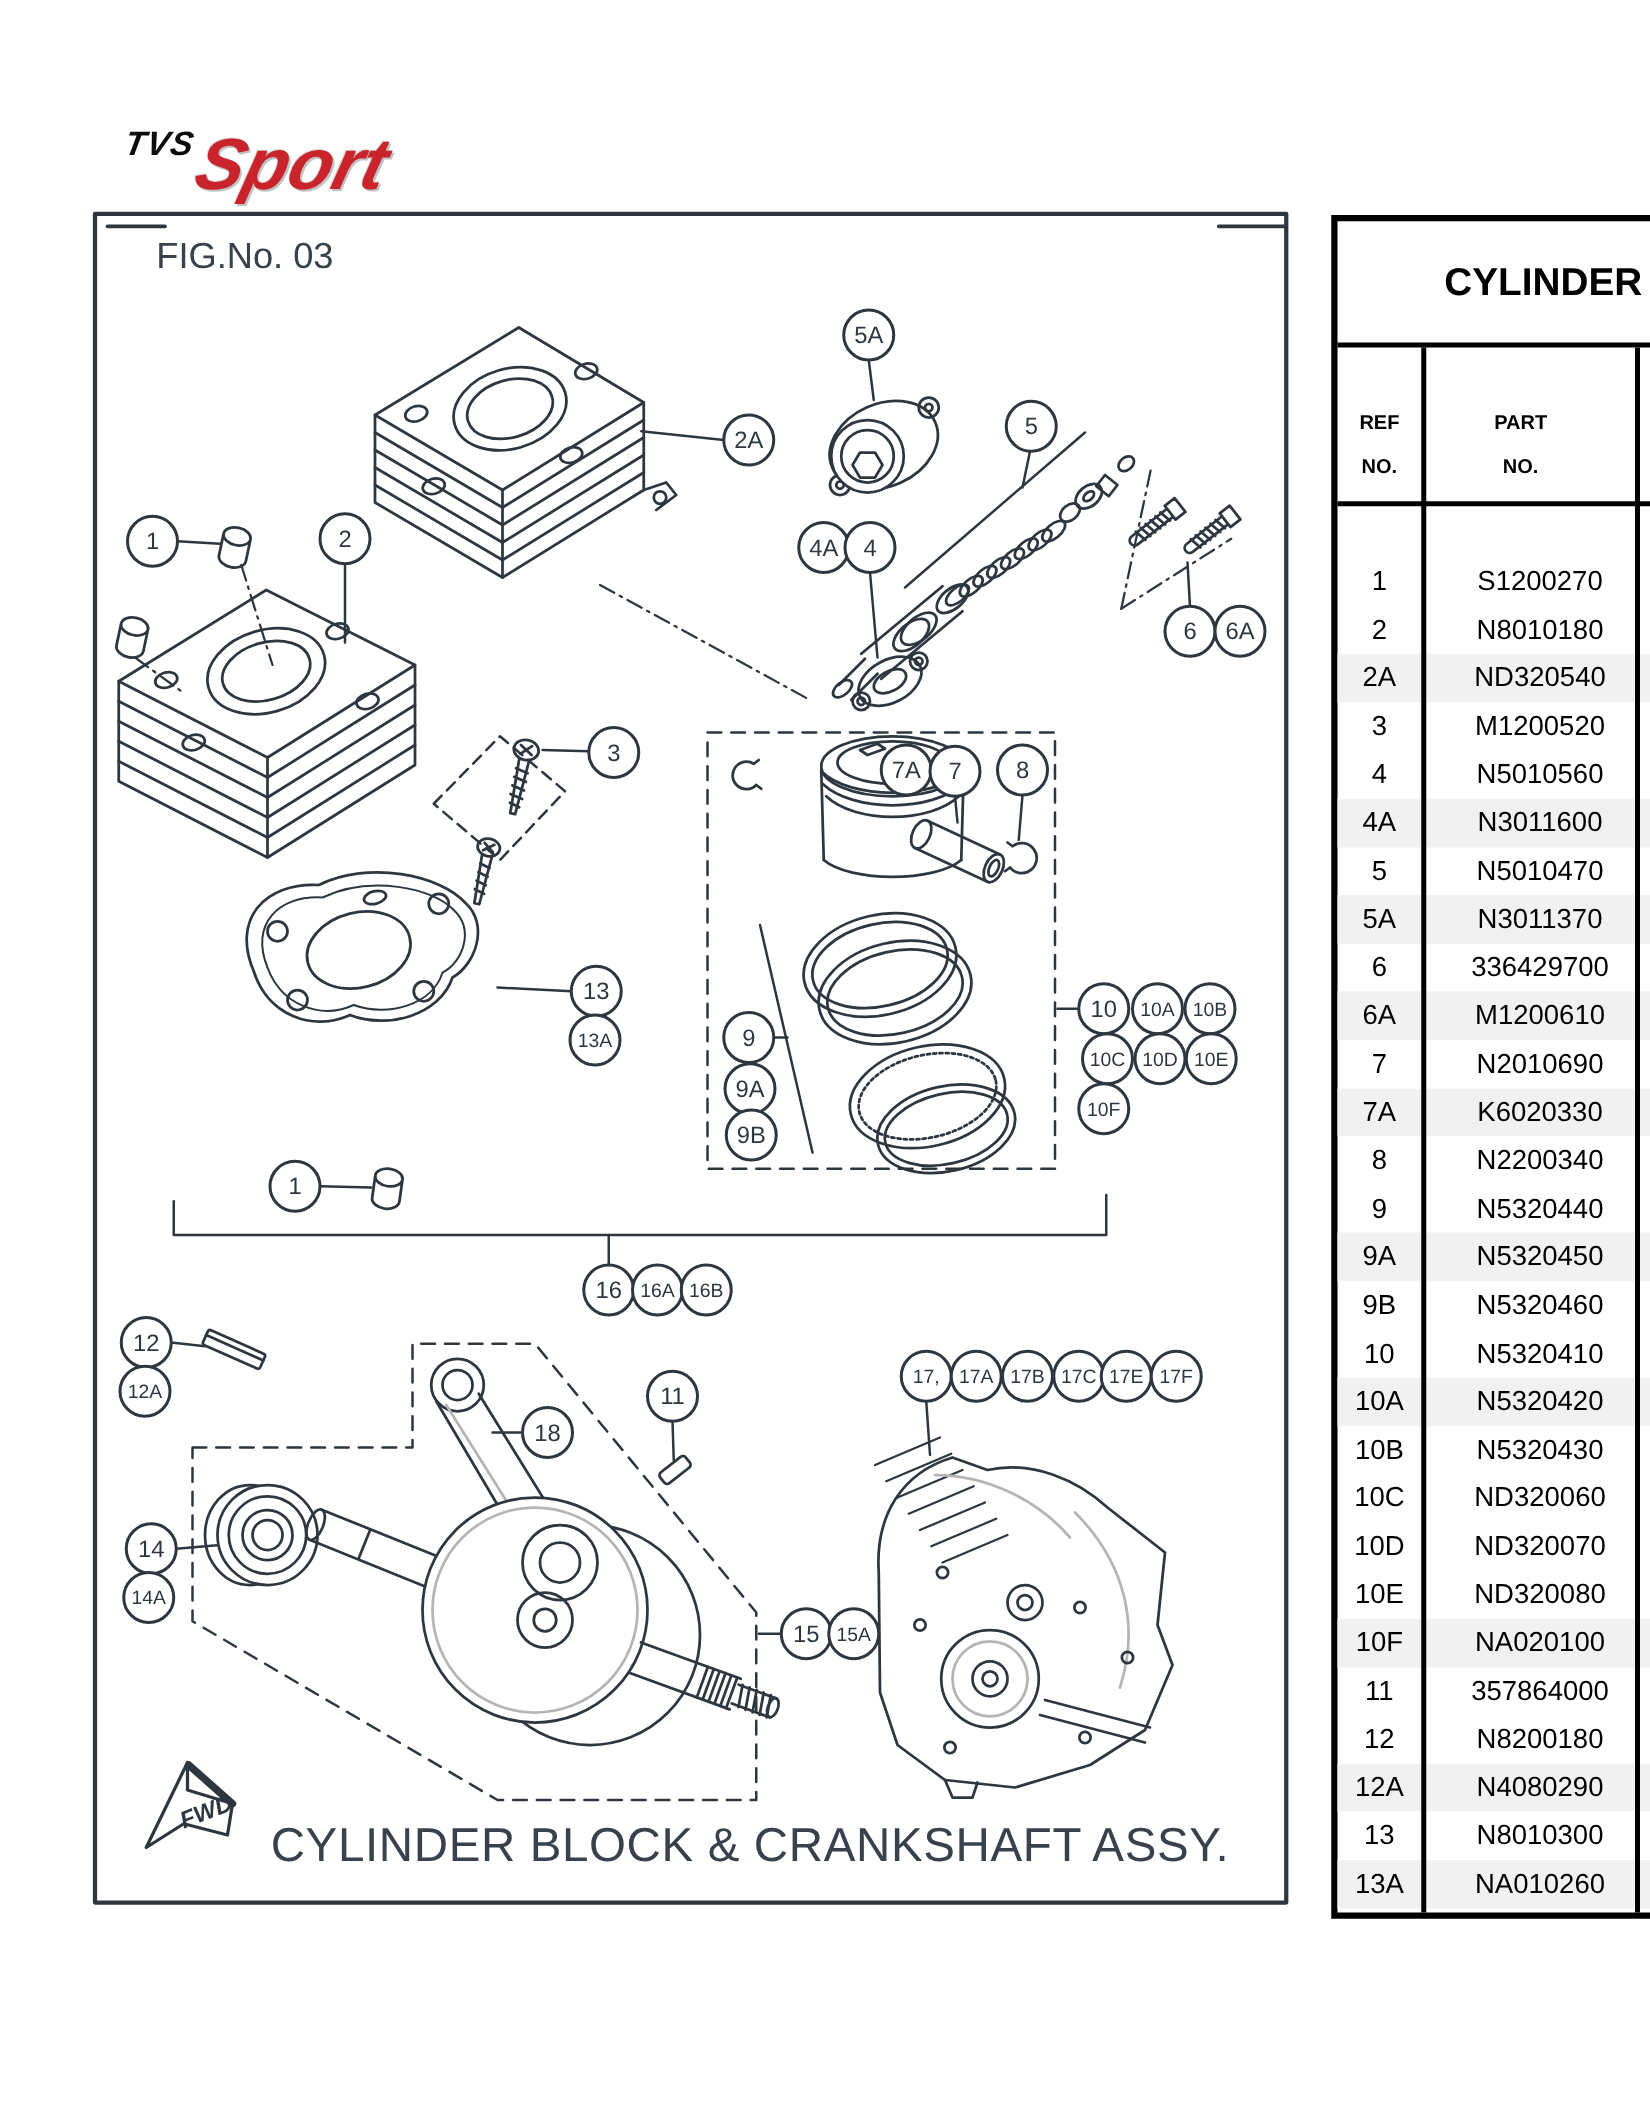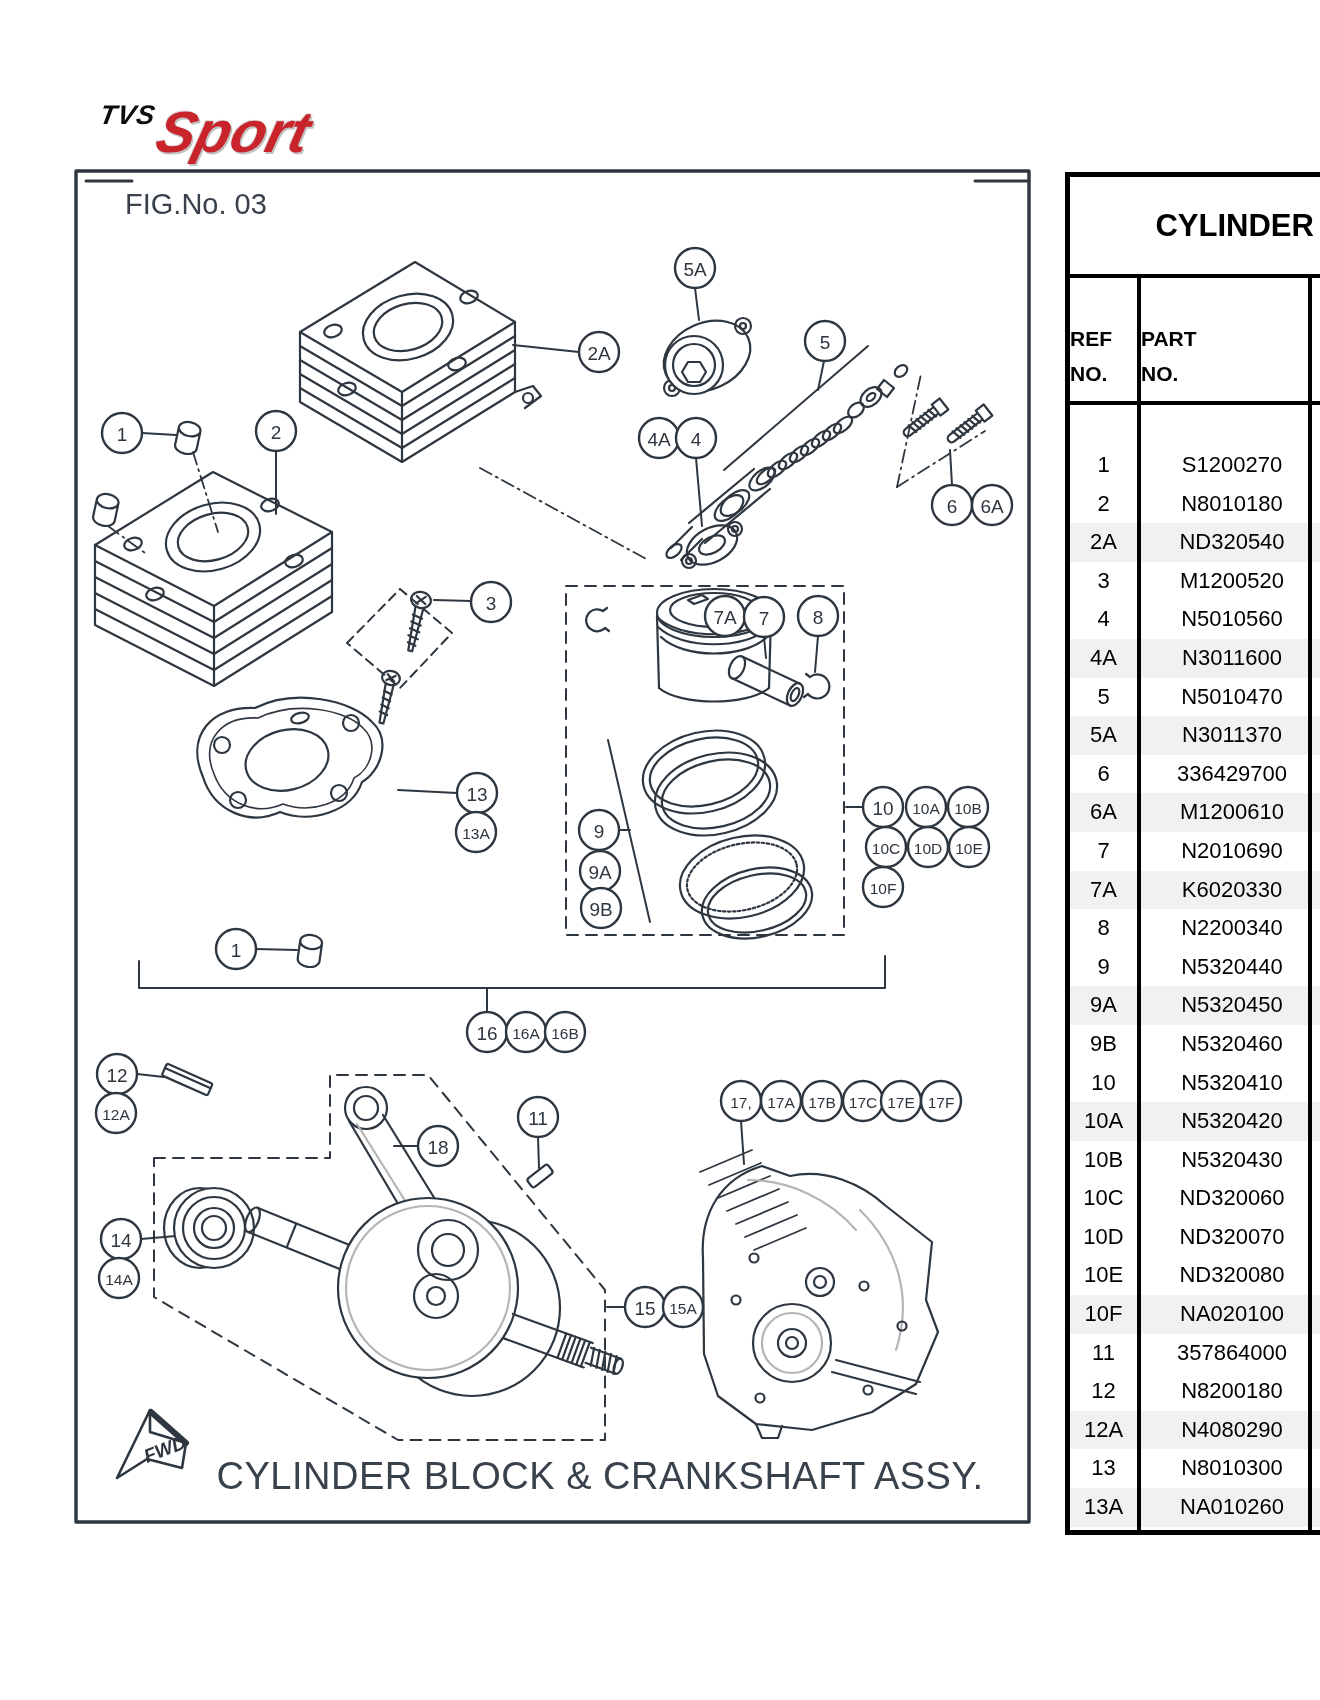--- a/index.html
+++ b/index.html
@@ -16,21 +16,21 @@
   .logo .sport{font-style:italic;font-weight:900;font-size:58px;line-height:.92;
         color:#c9242b;transform:skewX(-14deg);
         text-shadow:2px 2px 0 #c2c2c2,-1px -1px 0 #d8d8d8;}
   
   .ptable{position:absolute;left:1065px;top:172px;width:800px;height:1353px;
         border:5px solid #000;background:#fff;z-index:4;}
   .t-title{position:absolute;left:0;right:0;top:0;height:97px;border-bottom:4px solid #000;
         display:flex;align-items:center;justify-content:center;
         font-weight:bold;font-size:31px;white-space:nowrap;color:#000;}
   .t-head{position:absolute;left:0;right:0;top:101px;height:123px;border-bottom:4px solid #000;}
-  .h-col{position:absolute;bottom:10px;font-weight:bold;font-size:21px;
+  .h-col{position:absolute;bottom:10px;text-align:center;font-weight:bold;font-size:16px;
         line-height:35px;color:#000;}
   .h-ref{left:0;width:67px;}
   .h-part{left:71px;width:151px;}
   .v-div{position:absolute;top:101px;bottom:0;width:4px;background:#000;z-index:3;}
   .v-div1{left:67px;}
   .v-div2{left:238px;}
   #rows{position:absolute;left:0;right:0;top:228px;padding-top:41px;}
   .prow{position:relative;height:38.6px;font-size:22px;color:#000;}
   .prow.shaded{background:#f1f1f1;}
   .c-ref,.c-part{position:absolute;top:0;text-align:center;line-height:38.6px;}

